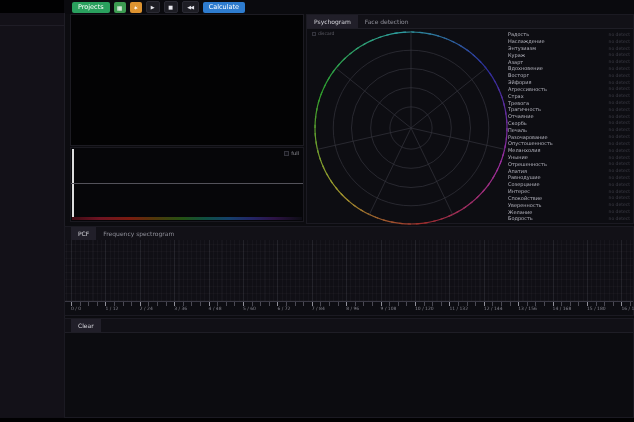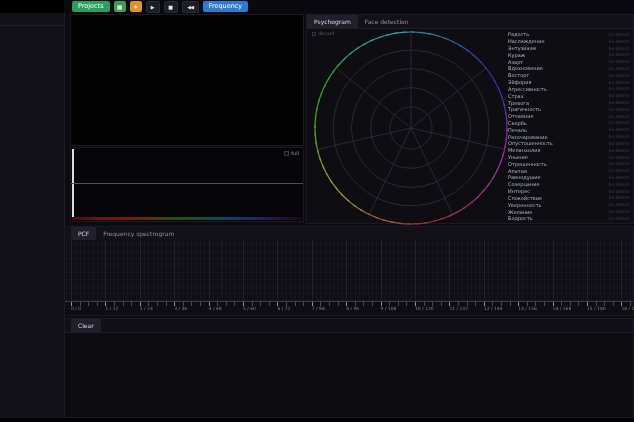--- a/index.html
+++ b/index.html
@@ -1,21 +1,21 @@
 <!DOCTYPE html>
 <html><head>
 <meta charset="utf-8">
 <style>
   html,body{margin:0;padding:0;background:#000;}
   #screen{position:relative;width:634px;height:422px;background:#0b0b0f;overflow:hidden;
           font-family:"DejaVu Sans",sans-serif;color:#c8c8d0;}
   
   #topbar{position:absolute;left:0;top:0;width:634px;height:14px;background:#0a0a0e;}
   #logo-box{position:absolute;left:0;top:0;width:64px;height:13px;background:#010102;}
-  #toolbar{position:absolute;left:72px;top:1px;height:12px;display:flex;align-items:flex-start;gap:4px;}
+  #toolbar{position:absolute;left:72px;top:1px;height:12px;display:flex;align-items:center;gap:4px;}
   .tbtn{height:11px;display:flex;align-items:center;justify-content:center;border-radius:2px;
         font-size:6.5px;color:#fff;padding:0 6px;cursor:default;line-height:11px;}
   .ibtn{width:12px;height:11px;padding:0;font-size:6px;}
   .transport{background:#1d1d24;border:1px solid #2a2a33;width:12px;height:10px;padding:0;
              display:flex;align-items:center;justify-content:center;border-radius:2px;
              color:#e8e8ee;font-size:5px;}
   
   #sidebar{position:absolute;left:0;top:13px;width:64px;height:405px;background:#131118;
            border-right:1px solid #1e1d25;}
   #sidebar-divider{position:absolute;left:0;top:12px;width:64px;height:1px;background:#1f1d26;}
@@ -86,21 +86,21 @@
         </div>
       <div class="transport">
           <span>▶</span>
         </div>
       <div class="transport">
           <span>■</span>
         </div>
       <div class="transport" style="width:15px;letter-spacing:-1px">
           <span>◀◀</span>
         </div>
-      <div class="tbtn" style="background:#2e7ccf">Frequency</div>
+      <div class="tbtn" style="background:#2e7ccf">Calculate</div>
     </div>
   </div>
 
   <div id="sidebar">
     <div id="sidebar-divider"></div>
   </div>
   <div id="content"></div>
   <div id="bottombar"></div>
 
   <div id="video-panel"></div>

